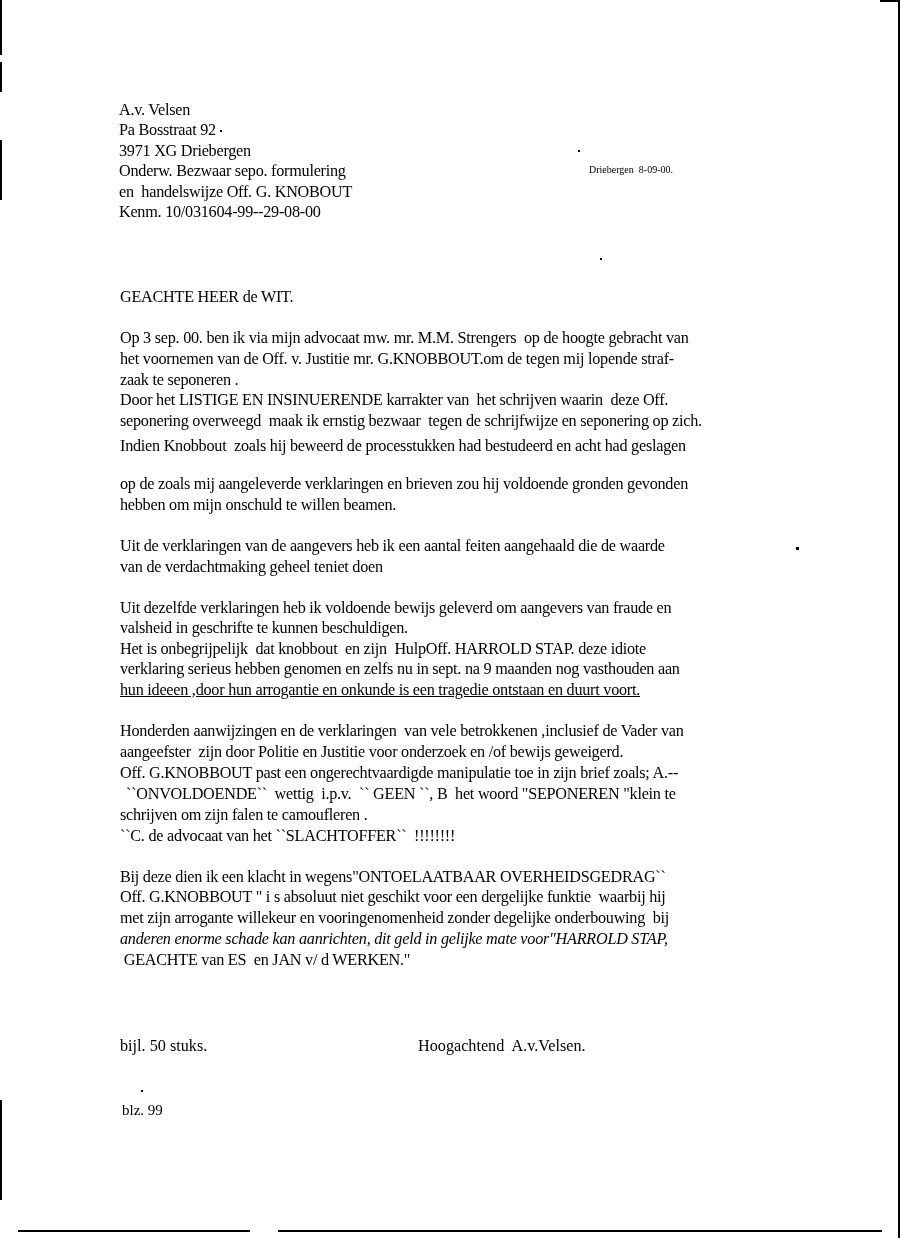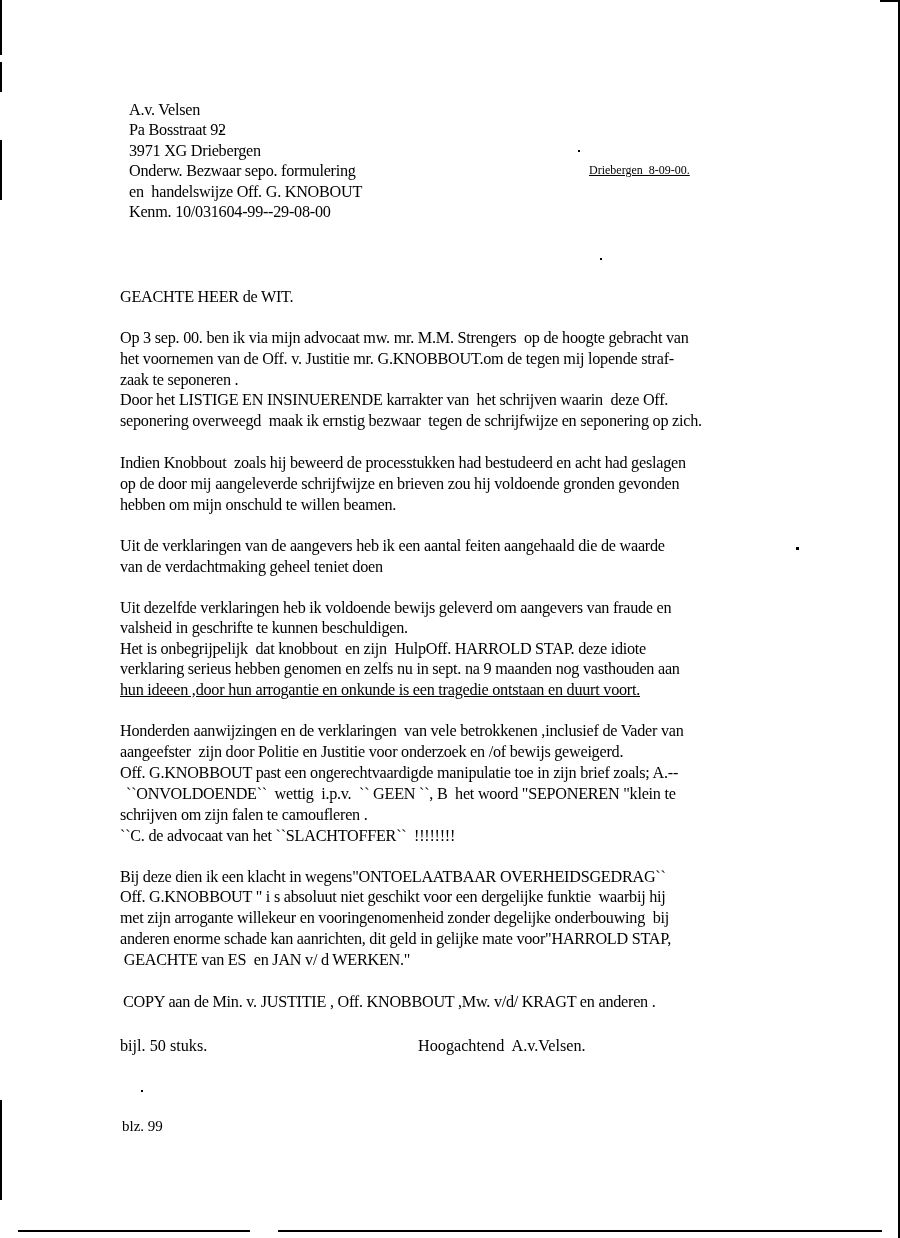--- a/index.html
+++ b/index.html
@@ -6,25 +6,25 @@
     body {
       width: 900px; height: 1238px; position: relative; overflow: hidden;
       font-family: "Liberation Serif", "DejaVu Serif", serif;
       color: #000;
     }
     .page { position: absolute; inset: 0; }
     .line {
       position: absolute; left: 120px; white-space: pre;
       font-size: 16.2px; line-height: 20px; letter-spacing: -0.25px;
     }
-    .sender .line { left: 129px; text-align: center; }
-    .date { position: absolute; left: 589px; top: 160px; font-size: 12px; line-height: 20px; white-space: pre; text-decoration: underline; }
+    .sender .line { left: 119px; text-align: center; }
+    .date { position: absolute; left: 589px; top: 160px; font-size: 10px; line-height: 20px; white-space: pre; }
     .sig { position: absolute; left: 418px; top: 1036px; font-size: 16.2px; line-height: 20px; white-space: pre; text-align: center; }
     .encl { position: absolute; left: 120px; top: 1036px; font-size: 16.2px; line-height: 20px; white-space: pre; }
-    .pageno { position: absolute; left: 122px; top: 1100px; font-size: 15px; line-height: 20px; white-space: pre; margin-top: 16px; }
+    .pageno { position: absolute; left: 122px; top: 1100px; font-size: 15px; line-height: 20px; white-space: pre; }
 
     
     .edge-right { position: absolute; right: 0; top: 0; width: 2px; height: 1238px; background: #000; }
     .edge-right-top { position: absolute; right: 0; top: 0; width: 20px; height: 2px; background: #000; }
     .edge-left { position: absolute; left: 0; top: 0; width: 2px; background: #000; }
     .bottom-rule { position: absolute; height: 2px; background: #000; top: 1230px; }
     .speck { position: absolute; width: 2px; height: 2px; background: #000; }
   </style>
 </head>
 <body>
@@ -60,22 +60,22 @@
 
   <div>
     <div class="line" style="top:328px;">Op 3 sep. 00. ben ik via mijn advocaat mw. mr. M.M. Strengers  op de hoogte gebracht van</div>
     <div class="line" style="top:349px;">het voornemen van de Off. v. Justitie mr. G.KNOBBOUT.om de tegen mij lopende straf-</div>
     <div class="line" style="top:370px;">zaak te seponeren .</div>
     <div class="line" style="top:390px;">Door het LISTIGE EN INSINUERENDE karrakter van  het schrijven waarin  deze Off.</div>
     <div class="line" style="top:411px;">seponering overweegd  maak ik ernstig bezwaar  tegen de schrijfwijze en seponering op zich.</div>
   </div>
 
   <div>
-    <div class="line" style="top:453px;">Indien Knobbout  zoals hij beweerd de processtukken had bestudeerd en acht had geslagen</div>
-    <div class="line" style="top:474px;">op de door mij aangeleverde schrijfwijze en brieven zou hij voldoende gronden gevonden</div>
+    <div class="line" style="top:436px;">Indien Knobbout  zoals hij beweerd de processtukken had bestudeerd en acht had geslagen</div>
+    <div class="line" style="top:474px;">op de zoals mij aangeleverde verklaringen en brieven zou hij voldoende gronden gevonden</div>
     <div class="line" style="top:495px;">hebben om mijn onschuld te willen beamen.</div>
   </div>
 
   <div>
     <div class="line" style="top:536px;">Uit de verklaringen van de aangevers heb ik een aantal feiten aangehaald die de waarde</div>
     <div class="line" style="top:557px;">van de verdachtmaking geheel teniet doen</div>
   </div>
 
   <div>
     <div class="line" style="top:598px;">Uit dezelfde verklaringen heb ik voldoende bewijs geleverd om aangevers van fraude en</div>
@@ -91,23 +91,22 @@
     <div class="line" style="top:763px;">Off. G.KNOBBOUT past een ongerechtvaardigde manipulatie toe in zijn brief zoals; A.--</div>
     <div class="line" style="top:784px;margin-left:6px;">``ONVOLDOENDE``  wettig  i.p.v.  `` GEEN ``, B  het woord "SEPONEREN "klein te</div>
     <div class="line" style="top:805px;">schrijven om zijn falen te camoufleren .</div>
     <div class="line" style="top:826px;">``C. de advocaat van het ``SLACHTOFFER``  !!!!!!!!</div>
   </div>
 
   <div>
     <div class="line" style="top:867px;text-align:center;">Bij deze dien ik een klacht in wegens"ONTOELAATBAAR OVERHEIDSGEDRAG``</div>
     <div class="line" style="top:887px;">Off. G.KNOBBOUT " i s absoluut niet geschikt voor een dergelijke funktie  waarbij hij</div>
     <div class="line" style="top:908px;">met zijn arrogante willekeur en vooringenomenheid zonder degelijke onderbouwing  bij</div>
-    <div class="line" style="top:929px;">anderen enorme schade kan aanrichten, dit geld in gelijke mate voor"HARROLD STAP,</div>
+    <div class="line" style="top:929px;font-style:italic;">anderen enorme schade kan aanrichten, dit geld in gelijke mate voor"HARROLD STAP,</div>
     <div class="line" style="top:950px;"> GEACHTE van ES  en JAN v/ d WERKEN."</div>
   </div>
 
-  <div class="line" style="top:992px;left:123px;">COPY aan de Min. v. JUSTITIE , Off. KNOBBOUT ,Mw. v/d/ KRAGT en anderen .</div>
 
   <div class="encl">bijl. 50 stuks.</div>
   <div class="sig">Hoogachtend  A.v.Velsen.</div>
 
   <div class="pageno">blz. 99</div>
 </div>
 
 </body></html>

